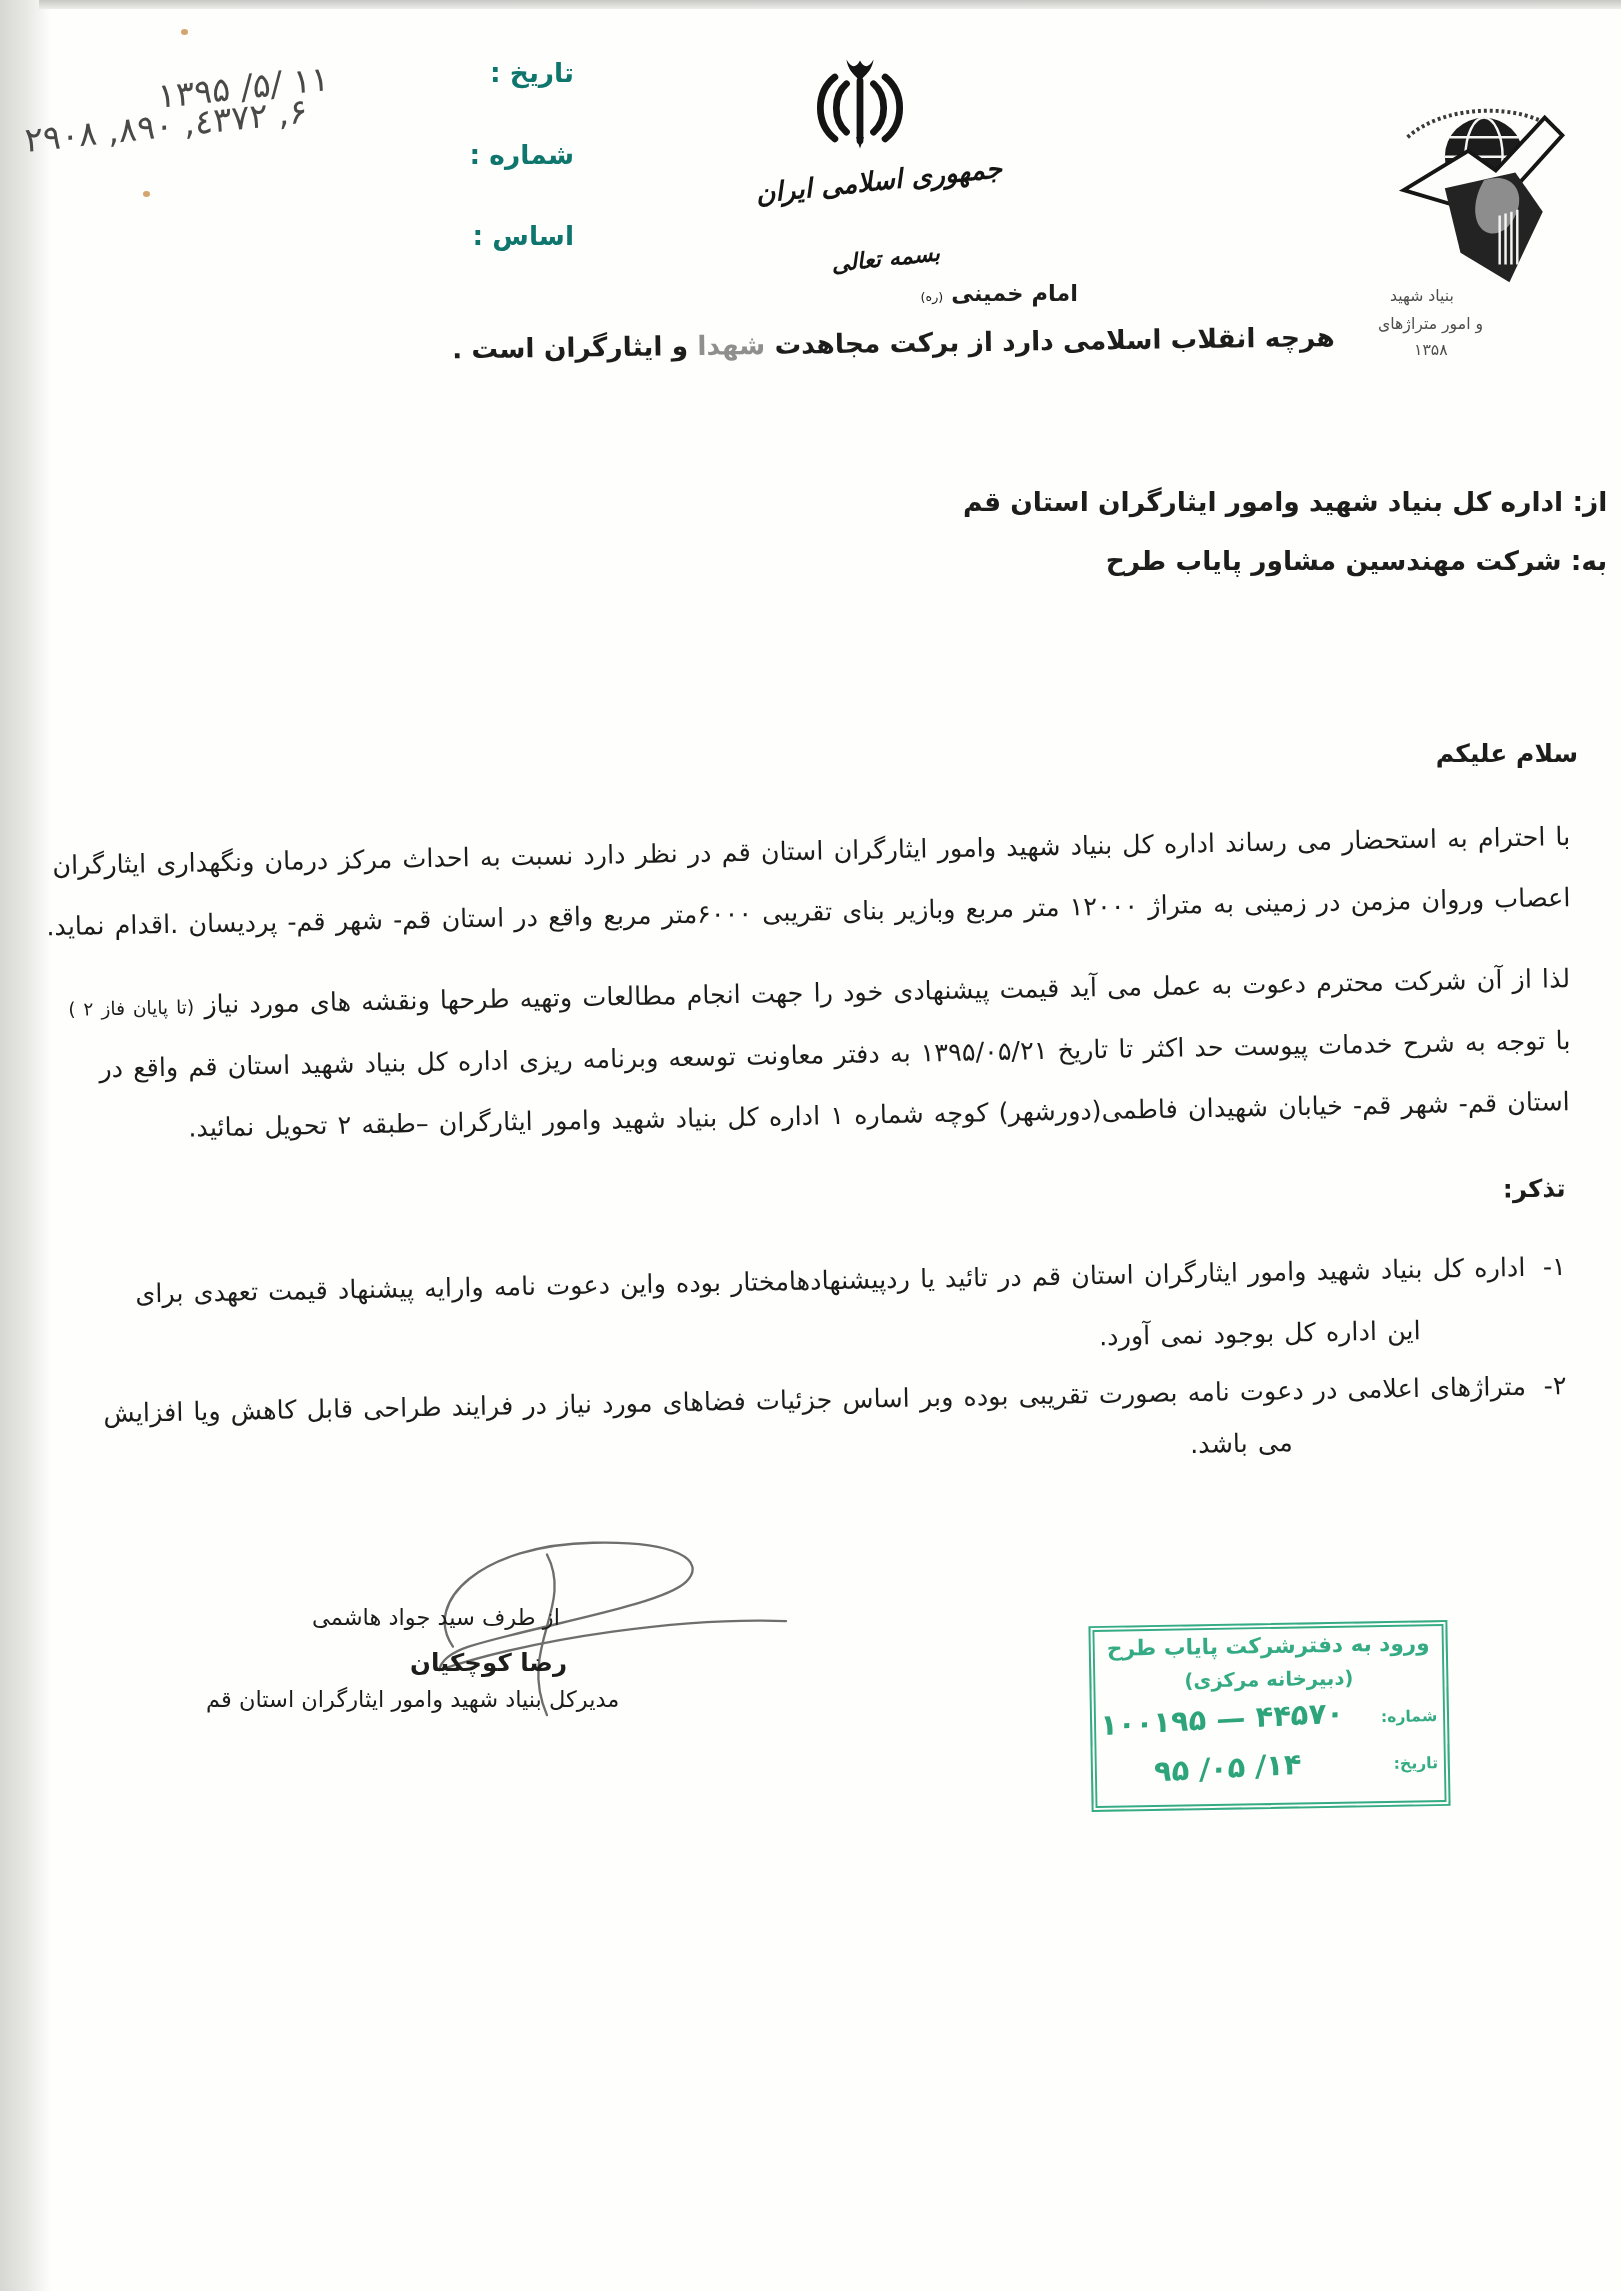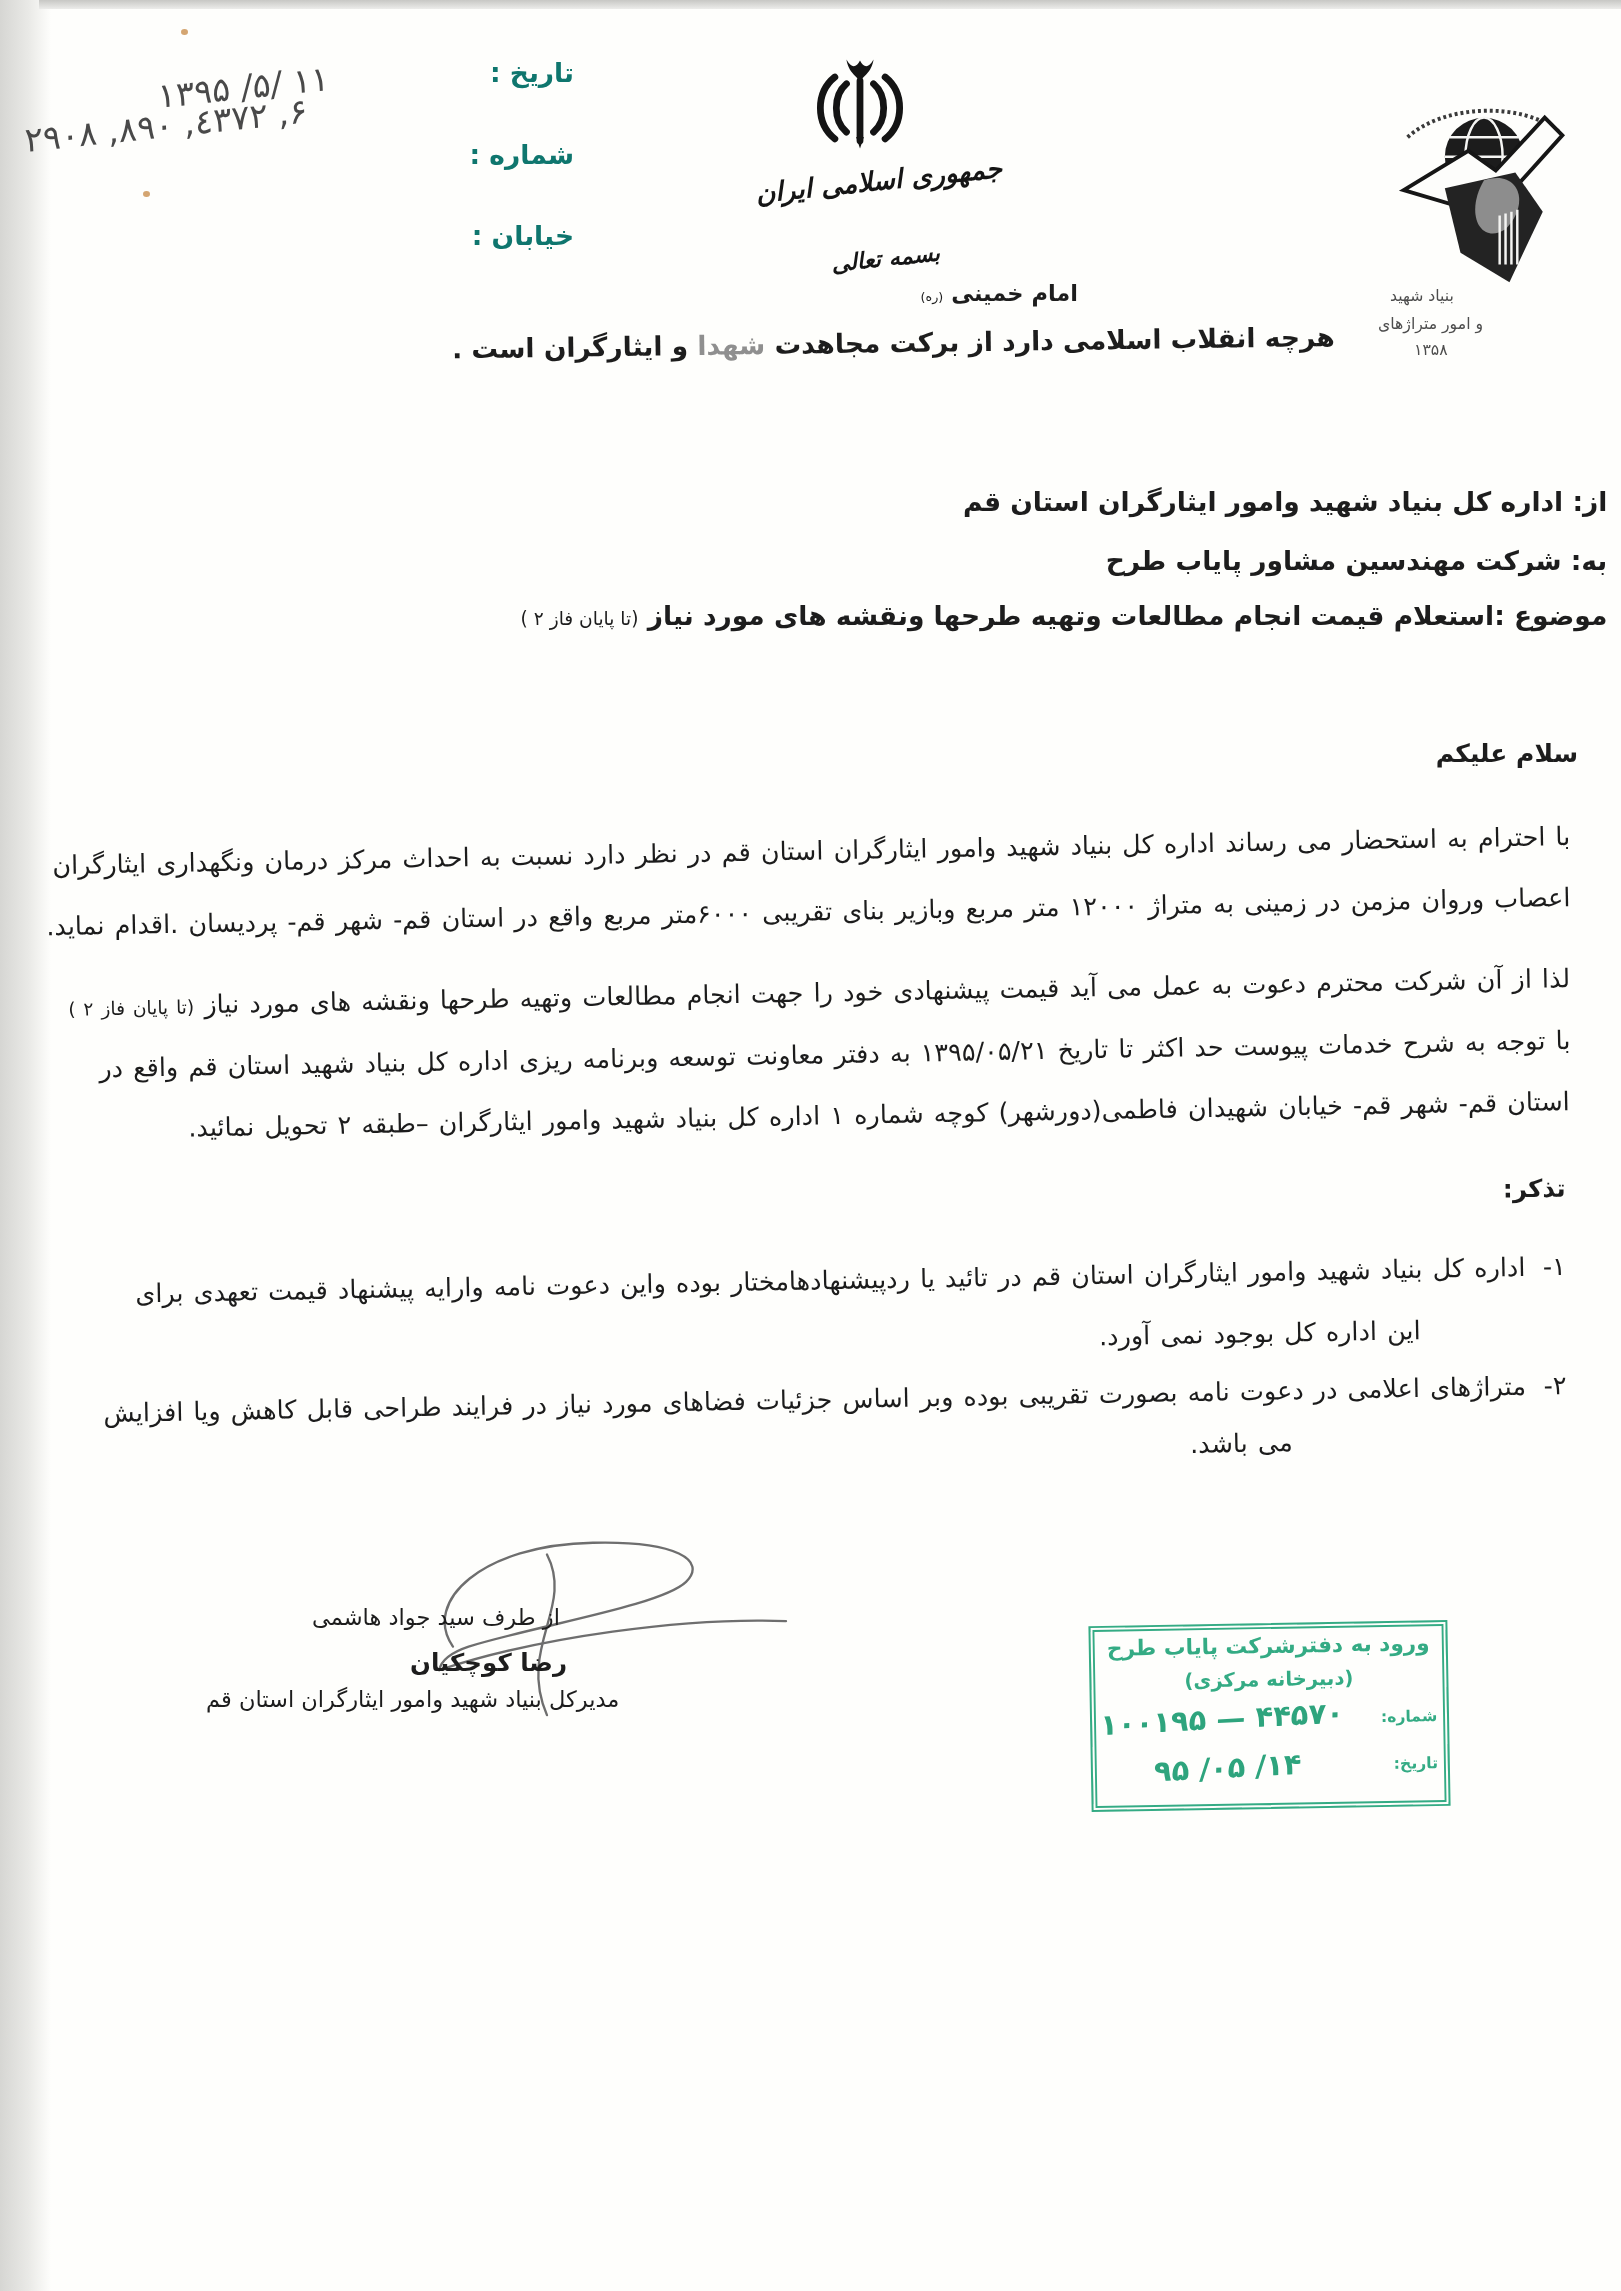--- a/index.html
+++ b/index.html
@@ -67,21 +67,21 @@
 
 <div class="page rtl">
 
   <div class="abs scan-left"></div>
   <div class="abs scan-top"></div>
   <div class="abs speck" style="left:181px;top:29px;"></div>
   <div class="abs speck" style="left:143px;top:191px;"></div>
 
   <div class="abs hdr-label rtl" style="left:461px;top:57px;width:113px;">تاریخ :</div>
   <div class="abs hdr-label rtl" style="left:454px;top:139px;width:120px;">شماره :</div>
-  <div class="abs hdr-label rtl" style="left:454px;top:220px;width:120px;">خیابان :</div>
+  <div class="abs hdr-label rtl" style="left:454px;top:220px;width:120px;">اساس :</div>
 
   <div class="abs handw ltr nowrap" style="left:157px;top:76px;">۱۳۹۵ /۵/ ۱۱</div>
   <div class="abs handw ltr nowrap" style="left:23.5px;top:120px;">۲۹۰۸ ,۸۹۰ ,٤۳۷۲ ,۶</div>
 
   <div class="abs" style="left:802px;top:51px;width:116px;height:110px;">
     <svg viewBox="0 0 120 112" width="116" height="110">
       <g fill="none" stroke="#141414" stroke-width="7" stroke-linecap="round">
         <path d="M34 26 C14 42 14 74 34 90"></path>
         <path d="M86 26 C106 42 106 74 86 90"></path>
         <path d="M46 33 C32 45 32 71 46 83"></path>
@@ -119,23 +119,20 @@
   <div class="abs quote-author rtl nowrap" style="right:543px;top:280px;">
     <span>امام خمینی</span>
     <small>(ره)</small>
   </div>
   <div class="abs quote-line rtl nowrap" style="right:286px;top:321px;">
     <span>هرچه انقلاب اسلامی دارد از برکت مجاهدت </span><span class="quote-light">شهدا</span><span> و ایثارگران است .</span>
   </div>
 
   <div class="abs meta-line rtl nowrap" style="right:13.7px;top:545px;">به: شرکت مهندسین مشاور پایاب طرح</div>
   <div class="abs meta-line rtl nowrap" style="right:13.7px;top:486px;">از: اداره کل بنیاد شهید وامور ایثارگران استان قم</div>
-  <div class="abs meta-line rtl nowrap" style="right:13.7px;top:600px;">
-    <span>موضوع :استعلام قیمت انجام مطالعات وتهیه طرحها ونقشه های مورد نیاز </span><span class="subject-note">(تا پایان فاز ۲ )</span>
-  </div>
 
   <div class="abs salutation rtl nowrap" style="right:43px;top:739px;">سلام علیکم</div>
 
   <div class="abs bodyline rtl nowrap" style="right:51px;top:821px;">با احترام به استحضار می رساند اداره کل بنیاد شهید وامور ایثارگران استان قم در نظر دارد نسبت به احداث مرکز درمان ونگهداری ایثارگران</div>
   <div class="abs bodyline rtl nowrap" style="right:51px;top:882px;">اعصاب وروان مزمن در زمینی به متراژ ۱۲۰۰۰ متر مربع وبازیر بنای تقریبی ۶۰۰۰متر مربع واقع در استان قم- شهر قم- پردیسان .اقدام نماید.</div>
 
   <div class="abs bodyline rtl nowrap" style="right:51px;top:963px;">
     <span>لذا از آن شرکت محترم دعوت به عمل می آید قیمت پیشنهادی خود را جهت انجام مطالعات وتهیه طرحها ونقشه های مورد نیاز </span><span class="subject-note">(تا پایان فاز ۲ )</span>
   </div>
   <div class="abs bodyline rtl nowrap" style="right:51px;top:1025px;">با توجه به شرح خدمات پیوست حد اکثر تا تاریخ ۱۳۹۵/۰۵/۲۱ به دفتر معاونت توسعه وبرنامه ریزی اداره کل بنیاد شهید استان قم واقع در</div>

